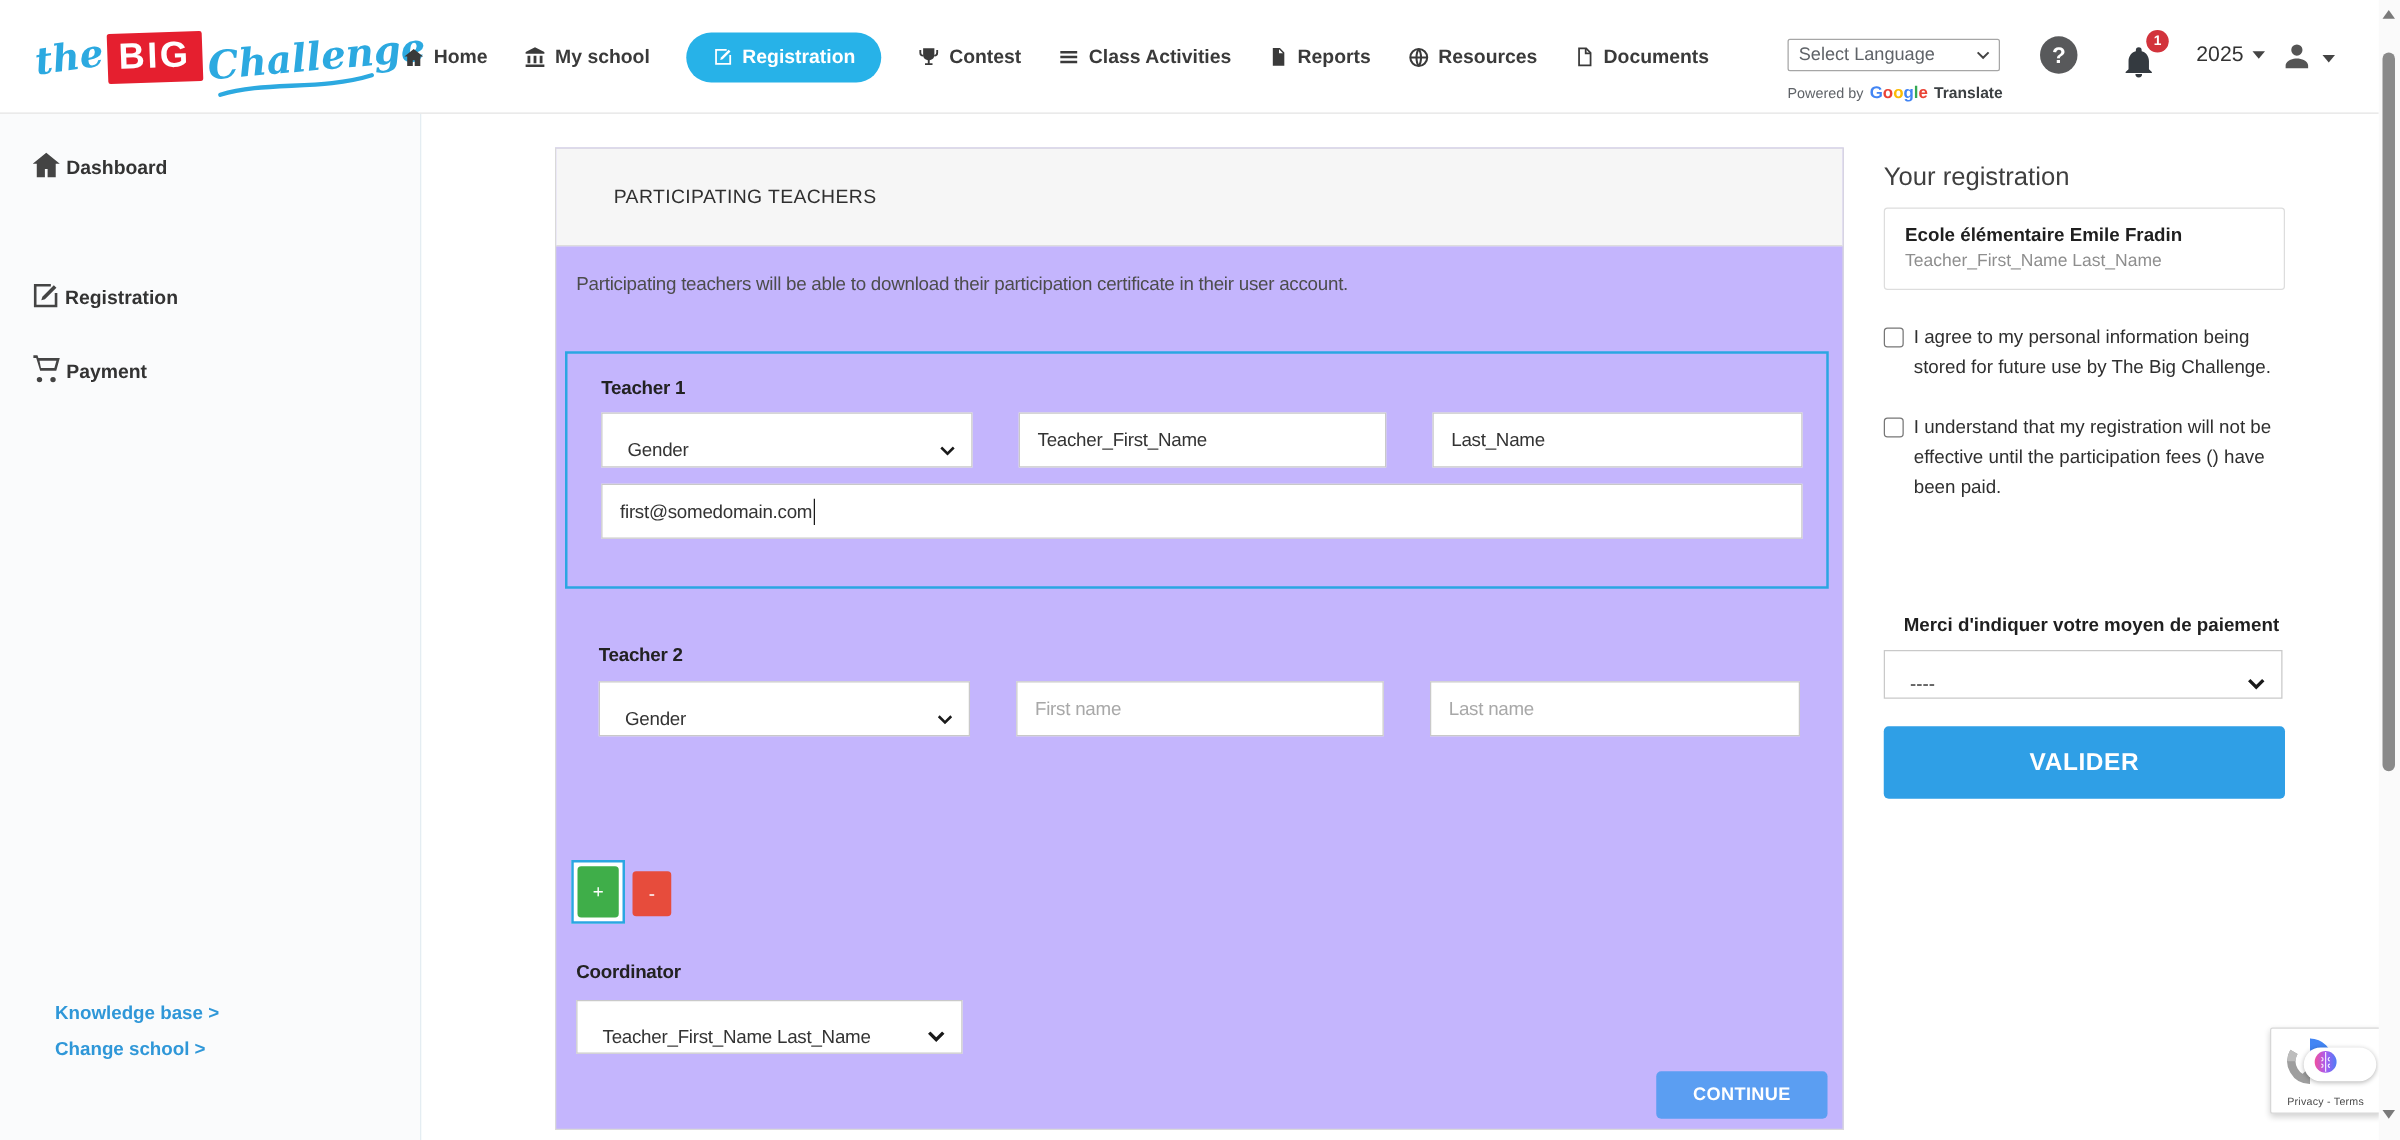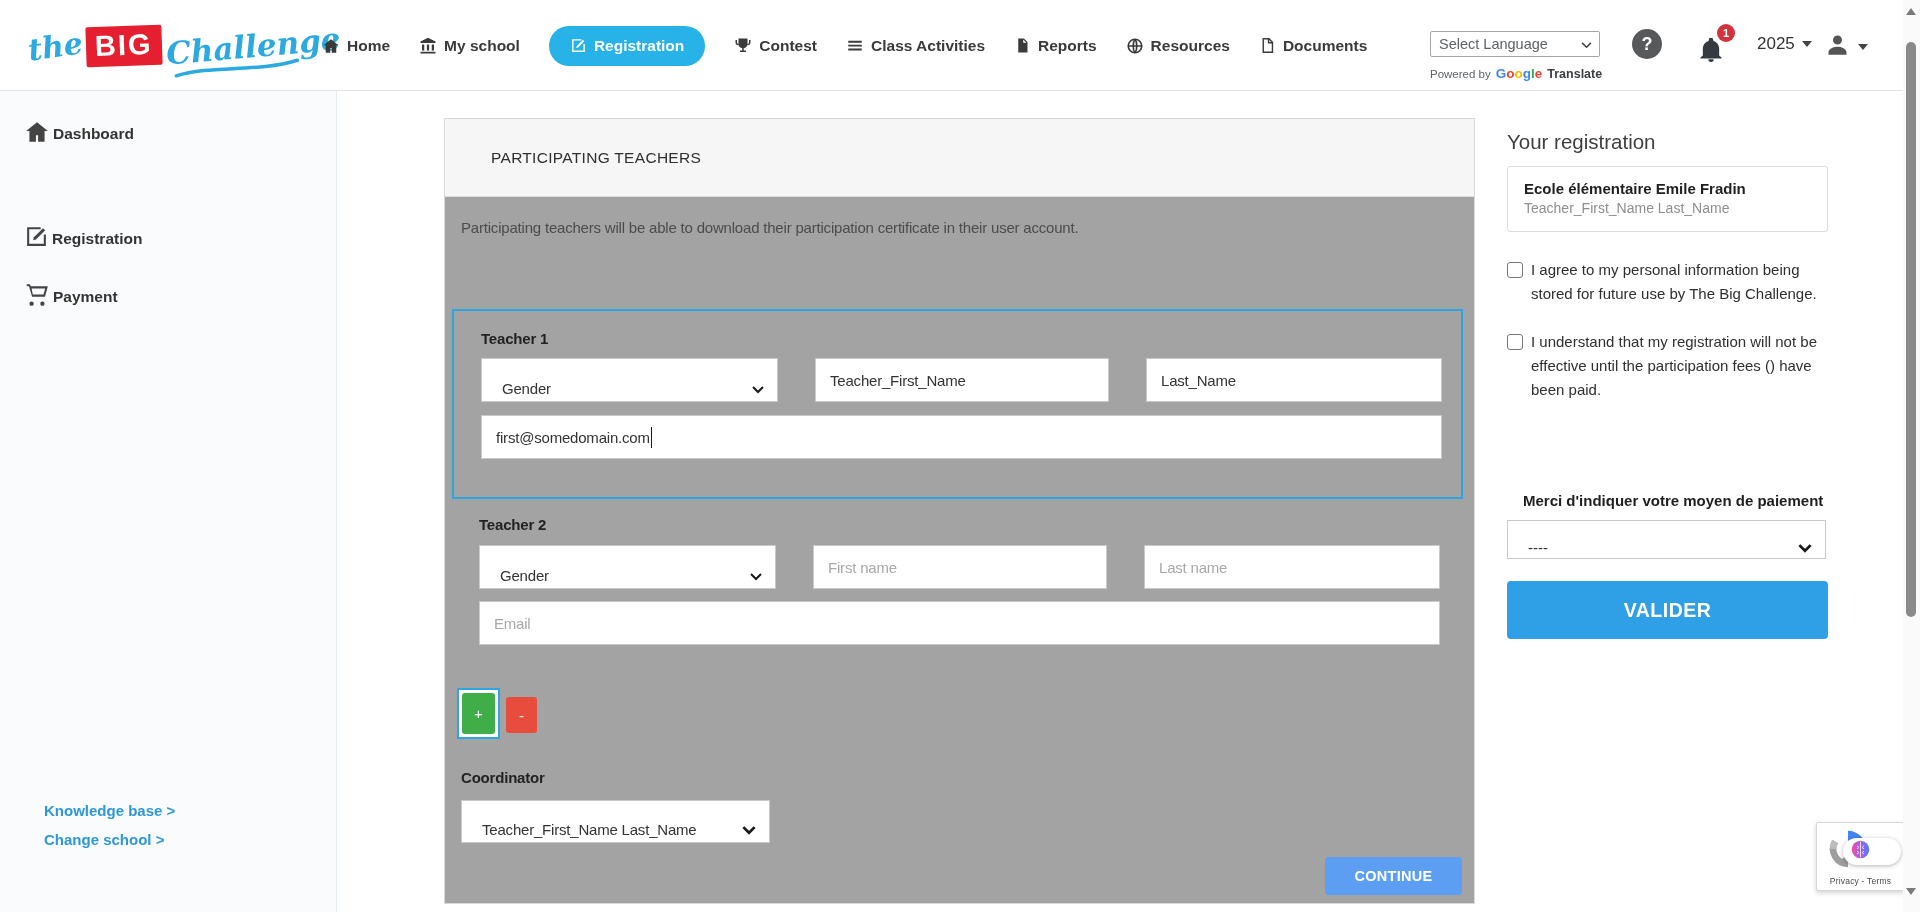--- a/index.html
+++ b/index.html
@@ -42,26 +42,26 @@
   .scroll-down { position:absolute; top:888px; left:3px; width:0; height:0; border-left:5px solid transparent; border-right:5px solid transparent; border-top:7px solid #7a7a7a; }
 
   
   .sidebar { position:absolute; left:0; top:91px; width:337px; height:821px; background:#fafbfc; border-right:1px solid #e4edf2; }
   .side-item { position:absolute; left:24px; display:flex; align-items:center; gap:3px; color:#3c3c3c; cursor:pointer; }
   .side-item svg { color:#444; }
   .side-label { font-size:15.5px; font-weight:600; color:#333; }
   .side-link { position:absolute; left:44px; color:#2f97d8; font-size:15px; font-weight:600; cursor:pointer; white-space:nowrap; }
 
   
-  .card { position:absolute; left:444px; top:118px; width:1031px; height:786px; background:#a3a3a3; border:1px solid #d9d9d9; letter-spacing:-0.2px; }
+  .card { position:absolute; left:444px; top:118px; width:1031px; height:786px; background:#c4b5fd; border:1px solid #d9d9d9; letter-spacing:-0.2px; }
   .card-header { position:absolute; left:0; top:0; width:100%; height:78px; background:#f6f6f6; border-bottom:1px solid #ddd; }
   .card-title { position:absolute; left:46px; top:0; line-height:78px; font-size:15.5px; font-weight:500; letter-spacing:0.3px; color:#2f2f2f; }
   .card-desc { position:absolute; left:16px; top:100px; font-size:15px; color:#4c4c4c; }
 
-  .t1-box { position:absolute; left:7px; top:162px; width:1011px; height:190px; border:2px solid #2ba6e2;margin-top:28px; }
+  .t1-box { position:absolute; left:7px; top:162px; width:1011px; height:190px; border:2px solid #2ba6e2; }
   .group-label { position:absolute; font-size:15px; font-weight:bold; color:#222; }
   .tinput, .sel { position:absolute; height:44px; background:#fff; border:1px solid #c9c9c9; display:flex; align-items:center; font-size:15px; color:#333; }
   .tinput { padding:0 14px; }
   input.tinput { outline:none; font-family:inherit; letter-spacing:-0.2px; }
   input.tinput::placeholder { color:#a8a8a8; opacity:1; }
   .sel { justify-content:space-between; padding:16px 13px 0 20px; cursor:pointer; }
   .sel .sel-chev { color:#1a1a1a; flex:none; }
   .caret-bar { display:inline-block; width:1.5px; height:21px; background:#1a1a1a; margin-left:1px; }
 
   .plus-wrap { position:absolute; left:12px; top:569px; border:2px solid #2ba6e2; padding:3px; background:#fff; }
@@ -255,21 +255,20 @@
 
     <div class="group-label" style="left:34px; top:397px;">Teacher 2</div>
     <div class="sel" style="left:34px; top:426px; width:297px;">
       <span>Gender</span>
       <span class="sel-chev"><svg width="12" height="8" viewBox="0 0 12 8" fill="none" stroke="currentColor" stroke-width="2">
             <path d="M1 1l5 5 5-5"></path>
           </svg></span>
     </div>
     <input class="tinput" style="left: 699px; top: 426px; width: 296px;" placeholder="Last name">
     <input class="tinput" style="left: 368px; top: 426px; width: 294px;" placeholder="First name">
-    <input class="tinput" style="left: 34px; top: 482px; width: 961px;" placeholder="Email">
 
     <div class="plus-wrap">
       <button class="btn-plus">+</button>
     </div>
     <button class="btn-minus">-</button>
 
     <div class="group-label" style="left:16px; top:650px;">Coordinator</div>
     <div class="sel" style="left:16px; top:681px; width:309px; height:43px;">
       <span>Teacher_First_Name Last_Name</span>
       <span class="sel-chev"><svg width="14" height="9" viewBox="0 0 12 8" fill="none" stroke="currentColor" stroke-width="2.4">

